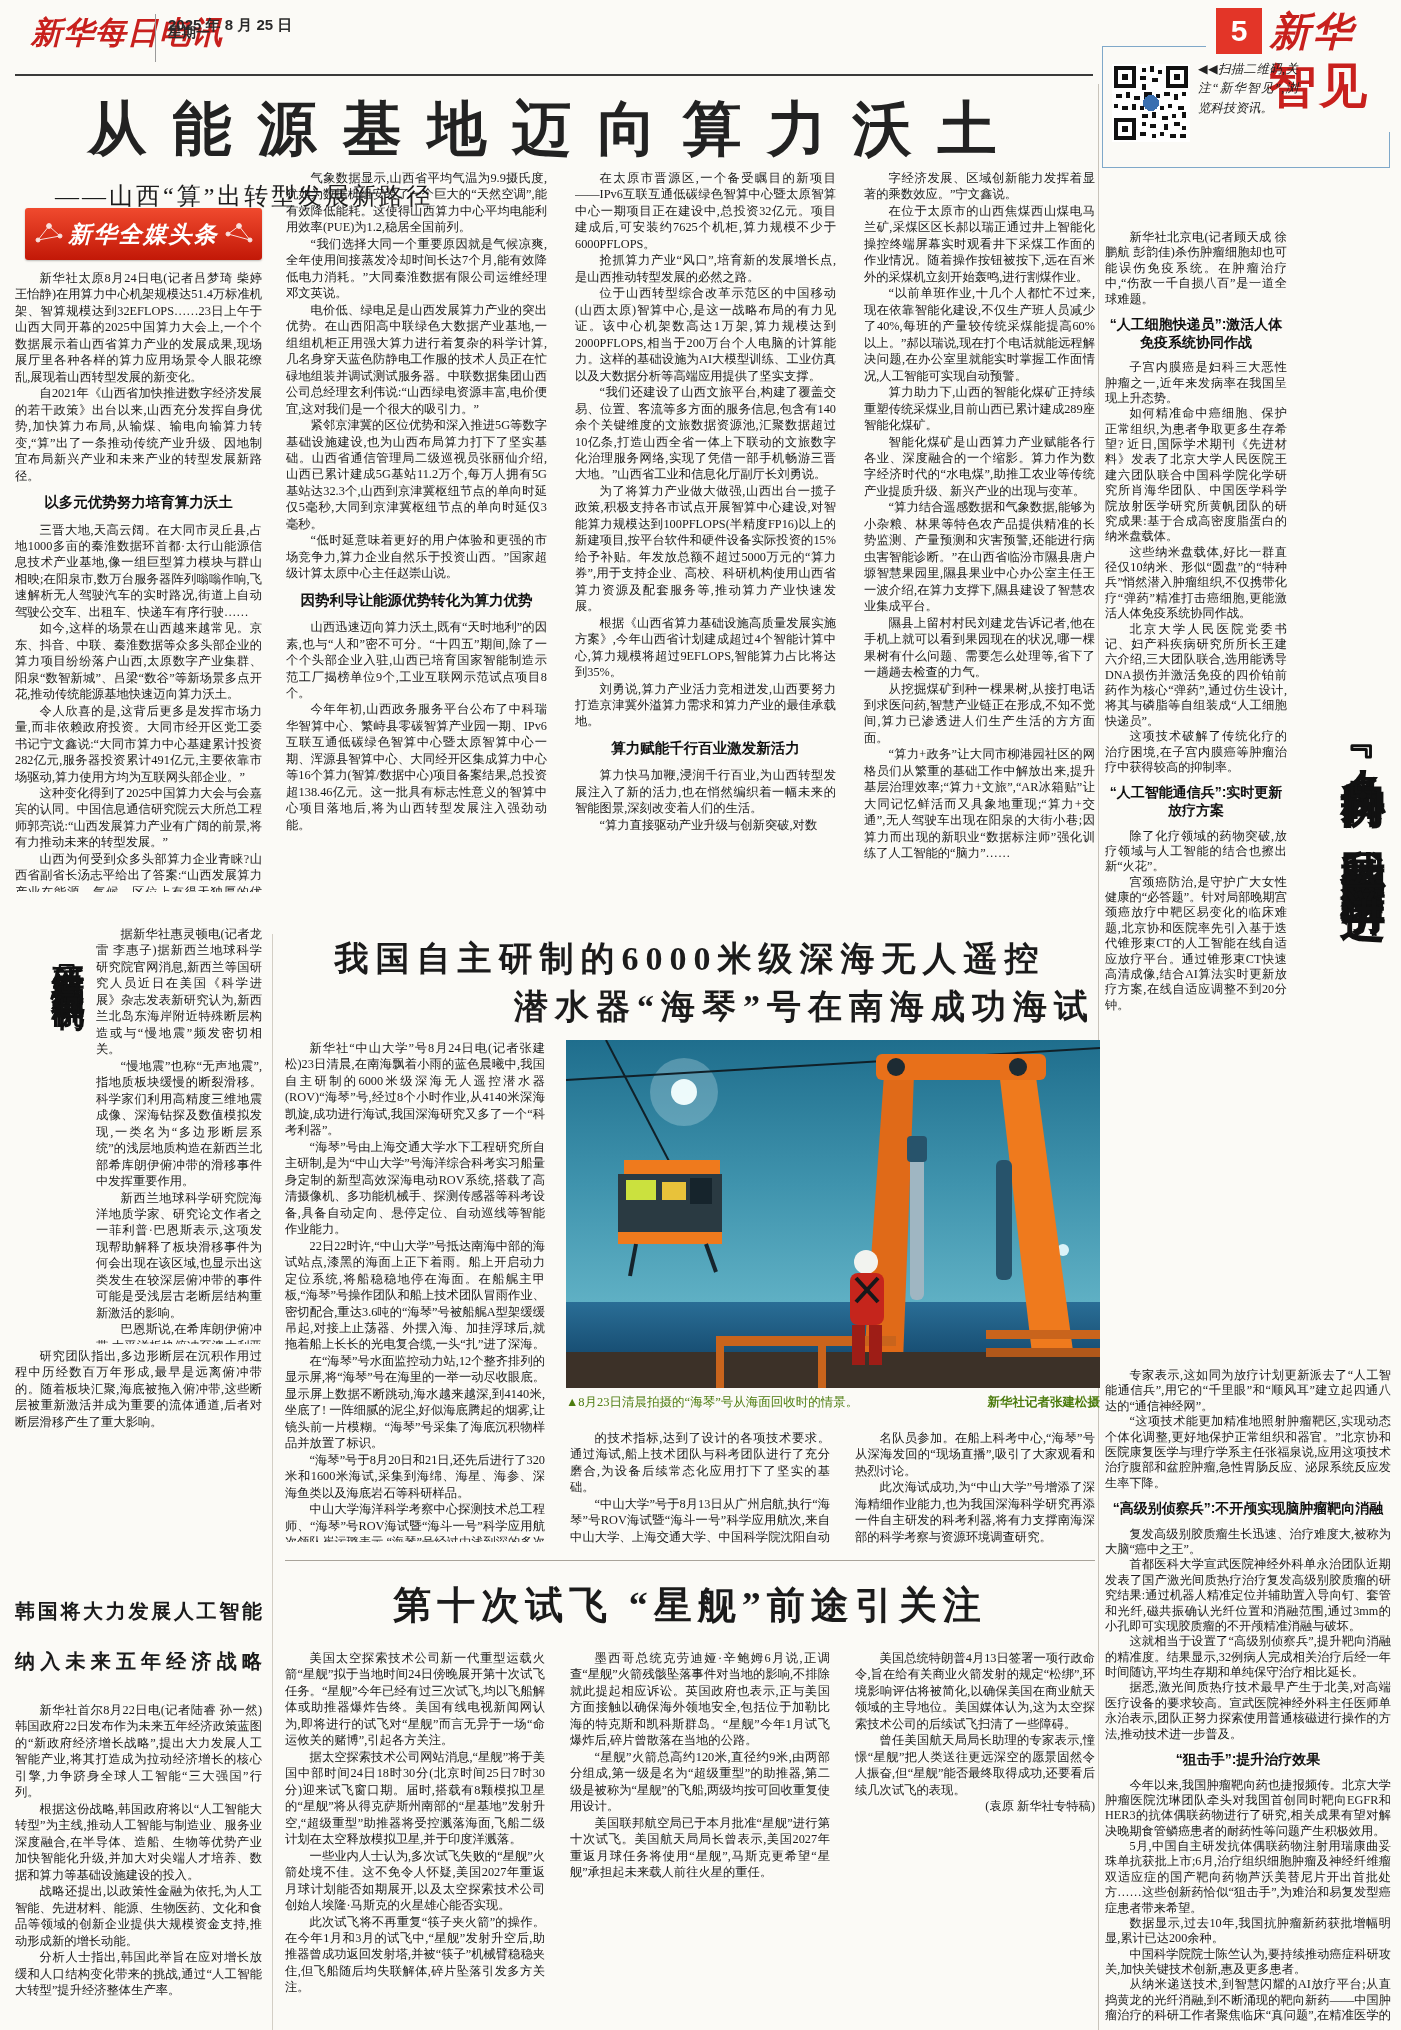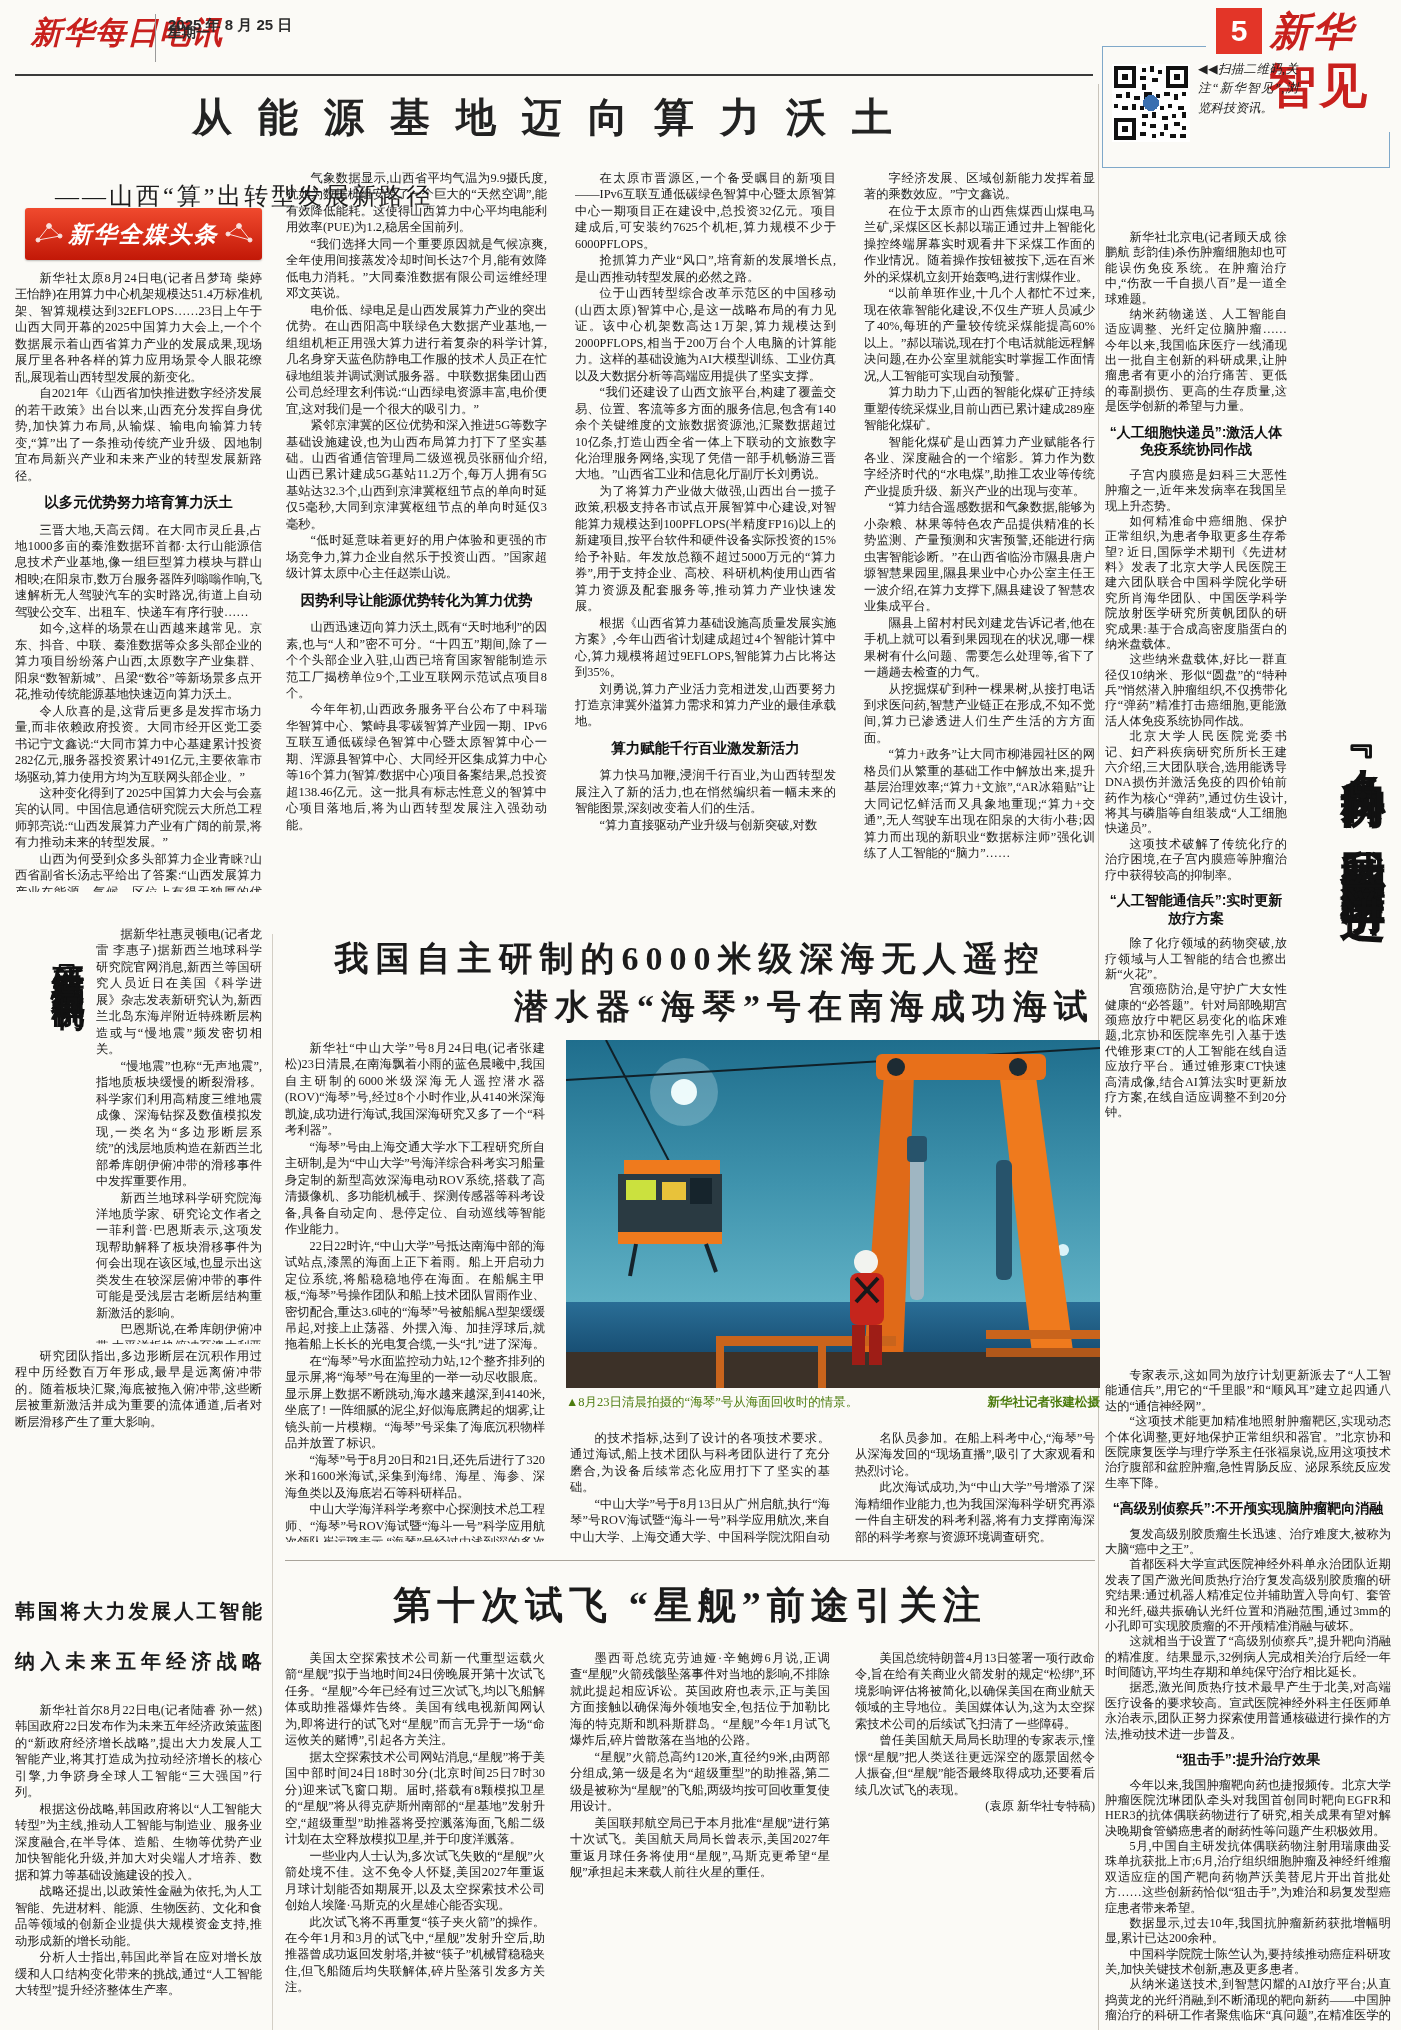--- a/index.html
+++ b/index.html
@@ -20,21 +20,21 @@
   .v-rule-left { left:272px; top:934px; width:1px; height:1096px; background:#d3cec5; }
   
   .smart-frame { left:1102px; top:46px; width:288px; height:122px; border:1px solid #7fa8c9; }
   .logo-patch { left:1206px; top:2px; width:186px; height:130px; background:#fbfaf6; }
   .page-num { left:1216px; top:8px; width:46px; height:46px; background:#e33528; color:#fff; font-size:30px; font-weight:bold; text-align:center; line-height:46px; font-family:"Liberation Sans","DejaVu Sans",sans-serif; }
   .logo-top { left:1270px; top:4px; font-size:40px; font-weight:bold; font-style:italic; color:#c8201d; letter-spacing:2px; }
   .logo-bottom { left:1268px; top:54px; font-size:48px; font-weight:900; color:#c8201d; letter-spacing:3px; }
   .qr { left:1112px; top:64px; }
   .qr-note { left:1198px; top:60px; width:100px; height:102px; font-size:12.5px; line-height:1.55; color:#222; font-style:italic; text-align:justify; }
   
-  .main-headline { left:55px; top:90px; width:1000px; font-size:40px; font-weight:900; letter-spacing:26px; text-align:center; color:#222; }
+  .main-headline { left:55px; top:90px; width:1000px; font-size:59px; font-weight:900; letter-spacing:26px; text-align:center; color:#222; }
   .main-dek { left:55px; top:180px; width:1000px; font-size:24px; font-weight:400; letter-spacing:3px; text-align:left; color:#1c1c1c; }
   
   .banner { left:25px; top:208px; width:237px; height:52px; background:linear-gradient(180deg,#f04a2e,#c21807);
     color:#fff; font-size:23px; font-weight:900; font-style:italic; letter-spacing:2px;
     display:flex; align-items:center; justify-content:center; border-radius:3px; box-shadow:0 1px 2px rgba(0,0,0,.25); }
   .banner svg { margin:0 6px; }
   
   .tcol { overflow:hidden; font-size:12.3px; line-height:1.34; color:#191919; }
   .para { text-indent:2em; text-align:justify; }
   .para.right { text-align:right; text-indent:0; }
@@ -346,21 +346,20 @@
   <div class="abs tcol kr-body">
       <div class="para">新华社首尔8月22日电(记者陆睿 孙一然)韩国政府22日发布作为未来五年经济政策蓝图的“新政府经济增长战略”,提出大力发展人工智能产业,将其打造成为拉动经济增长的核心引擎,力争跻身全球人工智能“三大强国”行列。</div>
       <div class="para">根据这份战略,韩国政府将以“人工智能大转型”为主线,推动人工智能与制造业、服务业深度融合,在半导体、造船、生物等优势产业加快智能化升级,并加大对尖端人才培养、数据和算力等基础设施建设的投入。</div>
       <div class="para">战略还提出,以政策性金融为依托,为人工智能、先进材料、能源、生物医药、文化和食品等领域的创新企业提供大规模资金支持,推动形成新的增长动能。</div>
       <div class="para">分析人士指出,韩国此举旨在应对增长放缓和人口结构变化带来的挑战,通过“人工智能大转型”提升经济整体生产率。</div>
     </div>
 
   <div class="abs zj-vhead">『多兵种协同』!我国肿瘤治疗向精准医学迈进</div>
   <div class="abs tcol zj-narrow">
       <div class="para">新华社北京电(记者顾天成 徐鹏航 彭韵佳)杀伤肿瘤细胞却也可能误伤免疫系统。在肿瘤治疗中,“伤敌一千自损八百”是一道全球难题。</div>
-      <div class="para">纳米药物递送、人工智能自适应调整、光纤定位脑肿瘤……今年以来,我国临床医疗一线涌现出一批自主创新的科研成果,让肿瘤患者有更小的治疗痛苦、更低的毒副损伤、更高的生存质量,这是医学创新的希望与力量。</div>
       <div class="subh">“人工细胞快递员”:激活人体免疫系统协同作战</div>
       <div class="para">子宫内膜癌是妇科三大恶性肿瘤之一,近年来发病率在我国呈现上升态势。</div>
       <div class="para">如何精准命中癌细胞、保护正常组织,为患者争取更多生存希望? 近日,国际学术期刊《先进材料》发表了北京大学人民医院王建六团队联合中国科学院化学研究所肖海华团队、中国医学科学院放射医学研究所黄帆团队的研究成果:基于合成高密度脂蛋白的纳米盘载体。</div>
       <div class="para">这些纳米盘载体,好比一群直径仅10纳米、形似“圆盘”的“特种兵”悄然潜入肿瘤组织,不仅携带化疗“弹药”精准打击癌细胞,更能激活人体免疫系统协同作战。</div>
       <div class="para">北京大学人民医院党委书记、妇产科疾病研究所所长王建六介绍,三大团队联合,选用能诱导DNA损伤并激活免疫的四价铂前药作为核心“弹药”,通过仿生设计,将其与磷脂等自组装成“人工细胞快递员”。</div>
       <div class="para">这项技术破解了传统化疗的治疗困境,在子宫内膜癌等肿瘤治疗中获得较高的抑制率。</div>
       <div class="subh">“人工智能通信兵”:实时更新放疗方案</div>
       <div class="para">除了化疗领域的药物突破,放疗领域与人工智能的结合也擦出新“火花”。</div>
       <div class="para">宫颈癌防治,是守护广大女性健康的“必答题”。针对局部晚期宫颈癌放疗中靶区易变化的临床难题,北京协和医院率先引入基于迭代锥形束CT的人工智能在线自适应放疗平台。通过锥形束CT快速高清成像,结合AI算法实时更新放疗方案,在线自适应调整不到20分钟。</div>
     </div>

